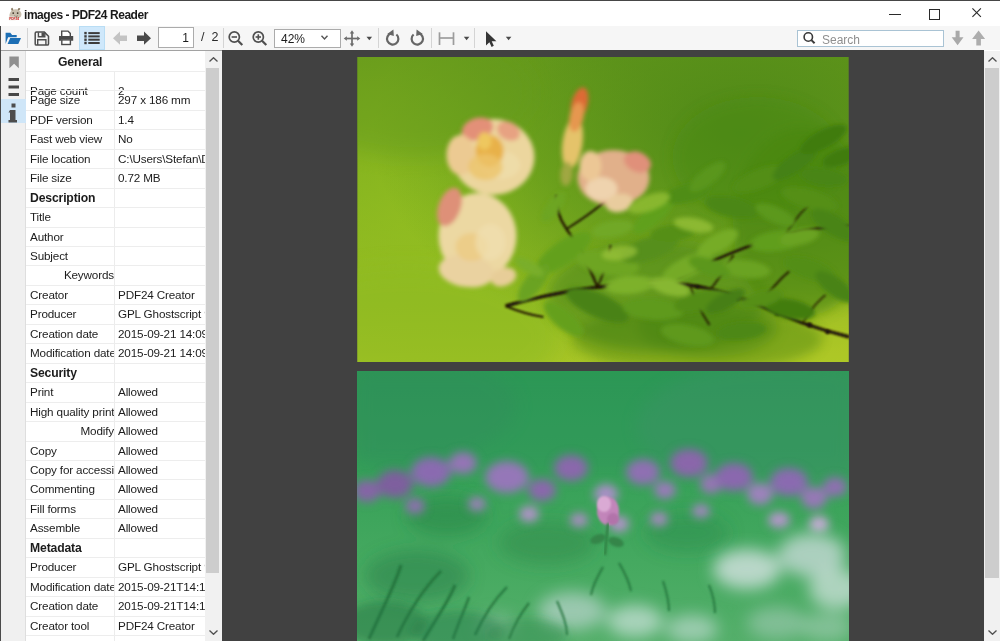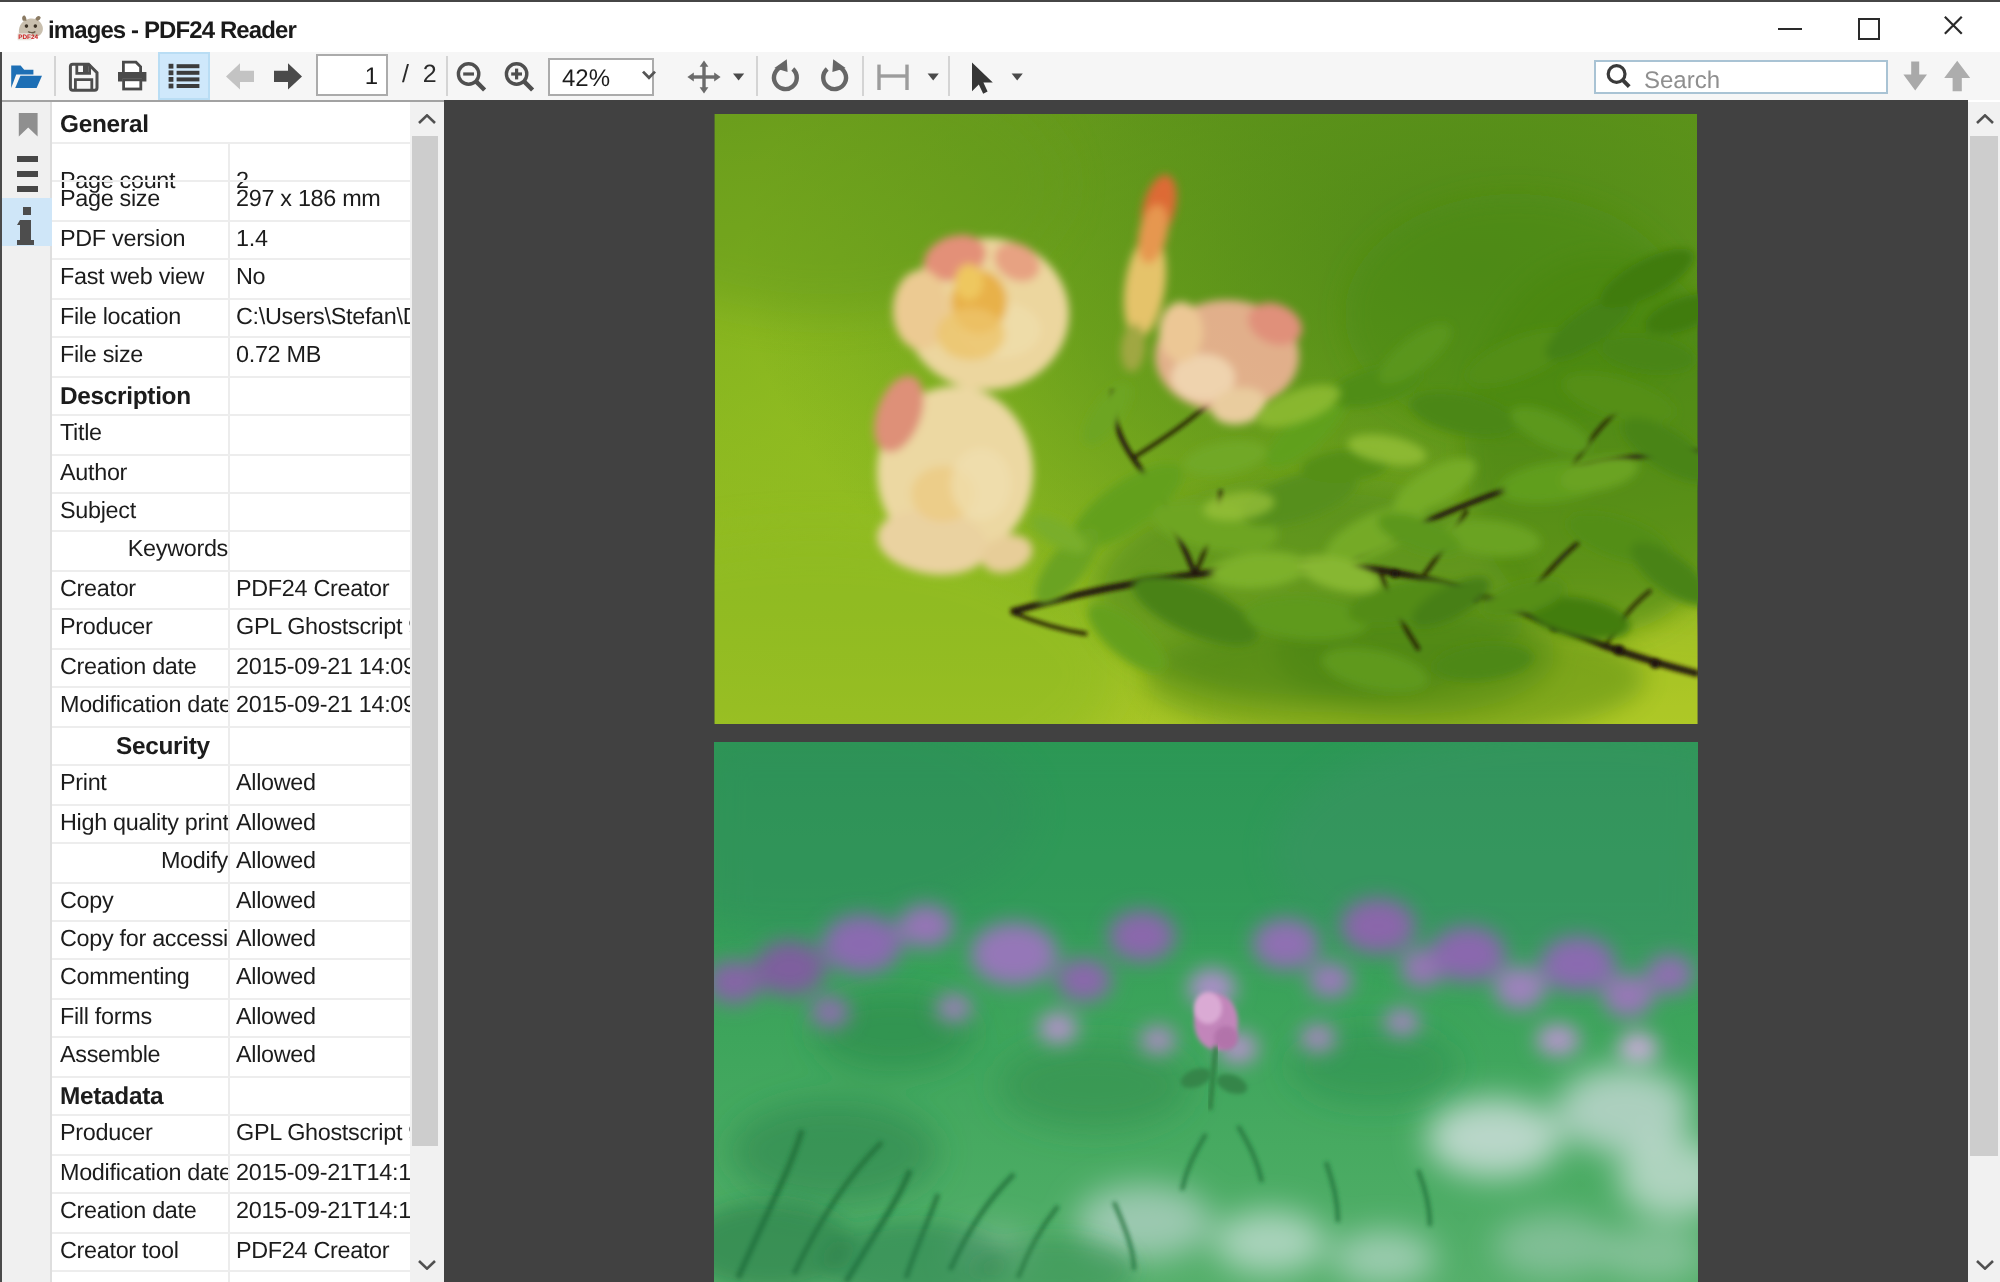--- a/index.html
+++ b/index.html
@@ -62,21 +62,21 @@
   <div class="tsep" style="left:223px;"></div>
   <div class="tsep" style="left:378px;"></div>
   <div class="tsep" style="left:431px;"></div>
   <div class="tsep" style="left:474px;"></div>
 
   <div class="abs" style="left:79px; top:0px; width:26px; height:24px; background:#cfe8fb; border:1px solid #b9ddf4;"></div>
 
   <div class="abs" style="left:158px; top:1px; width:36px; height:21px; background:#fff; border:1px solid #ababab; font-size:12px; color:#1c1c1c; text-align:right; padding:3px 4px 0 0;">1</div>
   <span class="abs" style="left:201px; top:4px; font-size:12.5px; color:#2a2a2a;">/&nbsp; 2</span>
 
-  <div class="abs" style="left:274px; top:3px; width:53px; height:19px; background:#fff; border:1px solid #ababab; font-size:12px; color:#1c1c1c; padding:2px 0 0 6px;">42%</div>
+  <div class="abs" style="left:274px; top:3px; width:67px; height:19px; background:#fff; border:1px solid #ababab; font-size:12px; color:#1c1c1c; padding:2px 0 0 6px;">42%</div>
 
   <div class="abs" style="left:797px; top:4px; width:147px; height:17px; background:#fff; border:1px solid #a9c3d4;"></div>
   <span class="abs" style="left:822px; top:7px; font-size:12px; color:#8f8f8f;">Search</span>
   <svg class="abs" style="left:0; top:0;" width="1000" height="24" viewBox="0 0 1000 24" id="tbicons">
 
     <g fill="#1d6fb5">
       <path d="M5.6 18 V6.8 h4.7 l1.8 2.1 h4.6 v2.3 h-8.6 z"></path>
       <path d="M7.6 18 L10.2 11.9 h10.8 L18.3 18 z"></path>
     </g>
 
@@ -168,21 +168,21 @@
     <rect x="7.5" y="34.5" width="10.5" height="3" fill="#474747"></rect>
     <rect x="7.5" y="42" width="10.5" height="3" fill="#474747"></rect>
     <g fill="#4d4d4d">
       <rect x="10.5" y="52.5" width="4" height="4"></rect>
       <path d="M9 59 h5.5 v10 h1.5 v2.5 h-8.5 v-2.5 h1.5 v-7.5 h-1.5 z"></path>
     </g>
   </svg>
 </div>
 <div class="abs" id="table">
   <div id="coldiv"></div>
-  <div class="row hdr" style="top:0.5px;">
+  <div class="row hdr" style="top:0.5px;margin-left:28px;">
       <span class="lbl">General</span>
     </div>
   <div class="rborder" style="top:19.9px;"></div>
   <div class="row" style="top:30px;">
       <span class="lbl">Page count</span>
       <span class="val">2</span>
     </div>
   <div class="rborder" style="top:39.4px;"></div>
   <div class="row" style="top:39.4px;padding-left:38px;">
       <span class="lbl">Page size</span>
@@ -242,21 +242,21 @@
   <div class="row" style="top:272.8px;">
       <span class="lbl">Creation date</span>
       <span class="val">2015-09-21 14:09:</span>
     </div>
   <div class="rborder" style="top:292.2px;"></div>
   <div class="row" style="top:292.2px;">
       <span class="lbl">Modification date</span>
       <span class="val">2015-09-21 14:09:</span>
     </div>
   <div class="rborder" style="top:311.7px;"></div>
-  <div class="row hdr" style="top:311.7px;margin-left:28px;">
+  <div class="row hdr" style="top:311.7px;">
       <span class="lbl">Security</span>
     </div>
   <div class="rborder" style="top:331.1px;"></div>
   <div class="row" style="top:331.1px;">
       <span class="lbl">Print</span>
       <span class="val">Allowed</span>
     </div>
   <div class="rborder" style="top:350.6px;"></div>
   <div class="row" style="top:350.6px;">
       <span class="lbl">High quality print</span>

